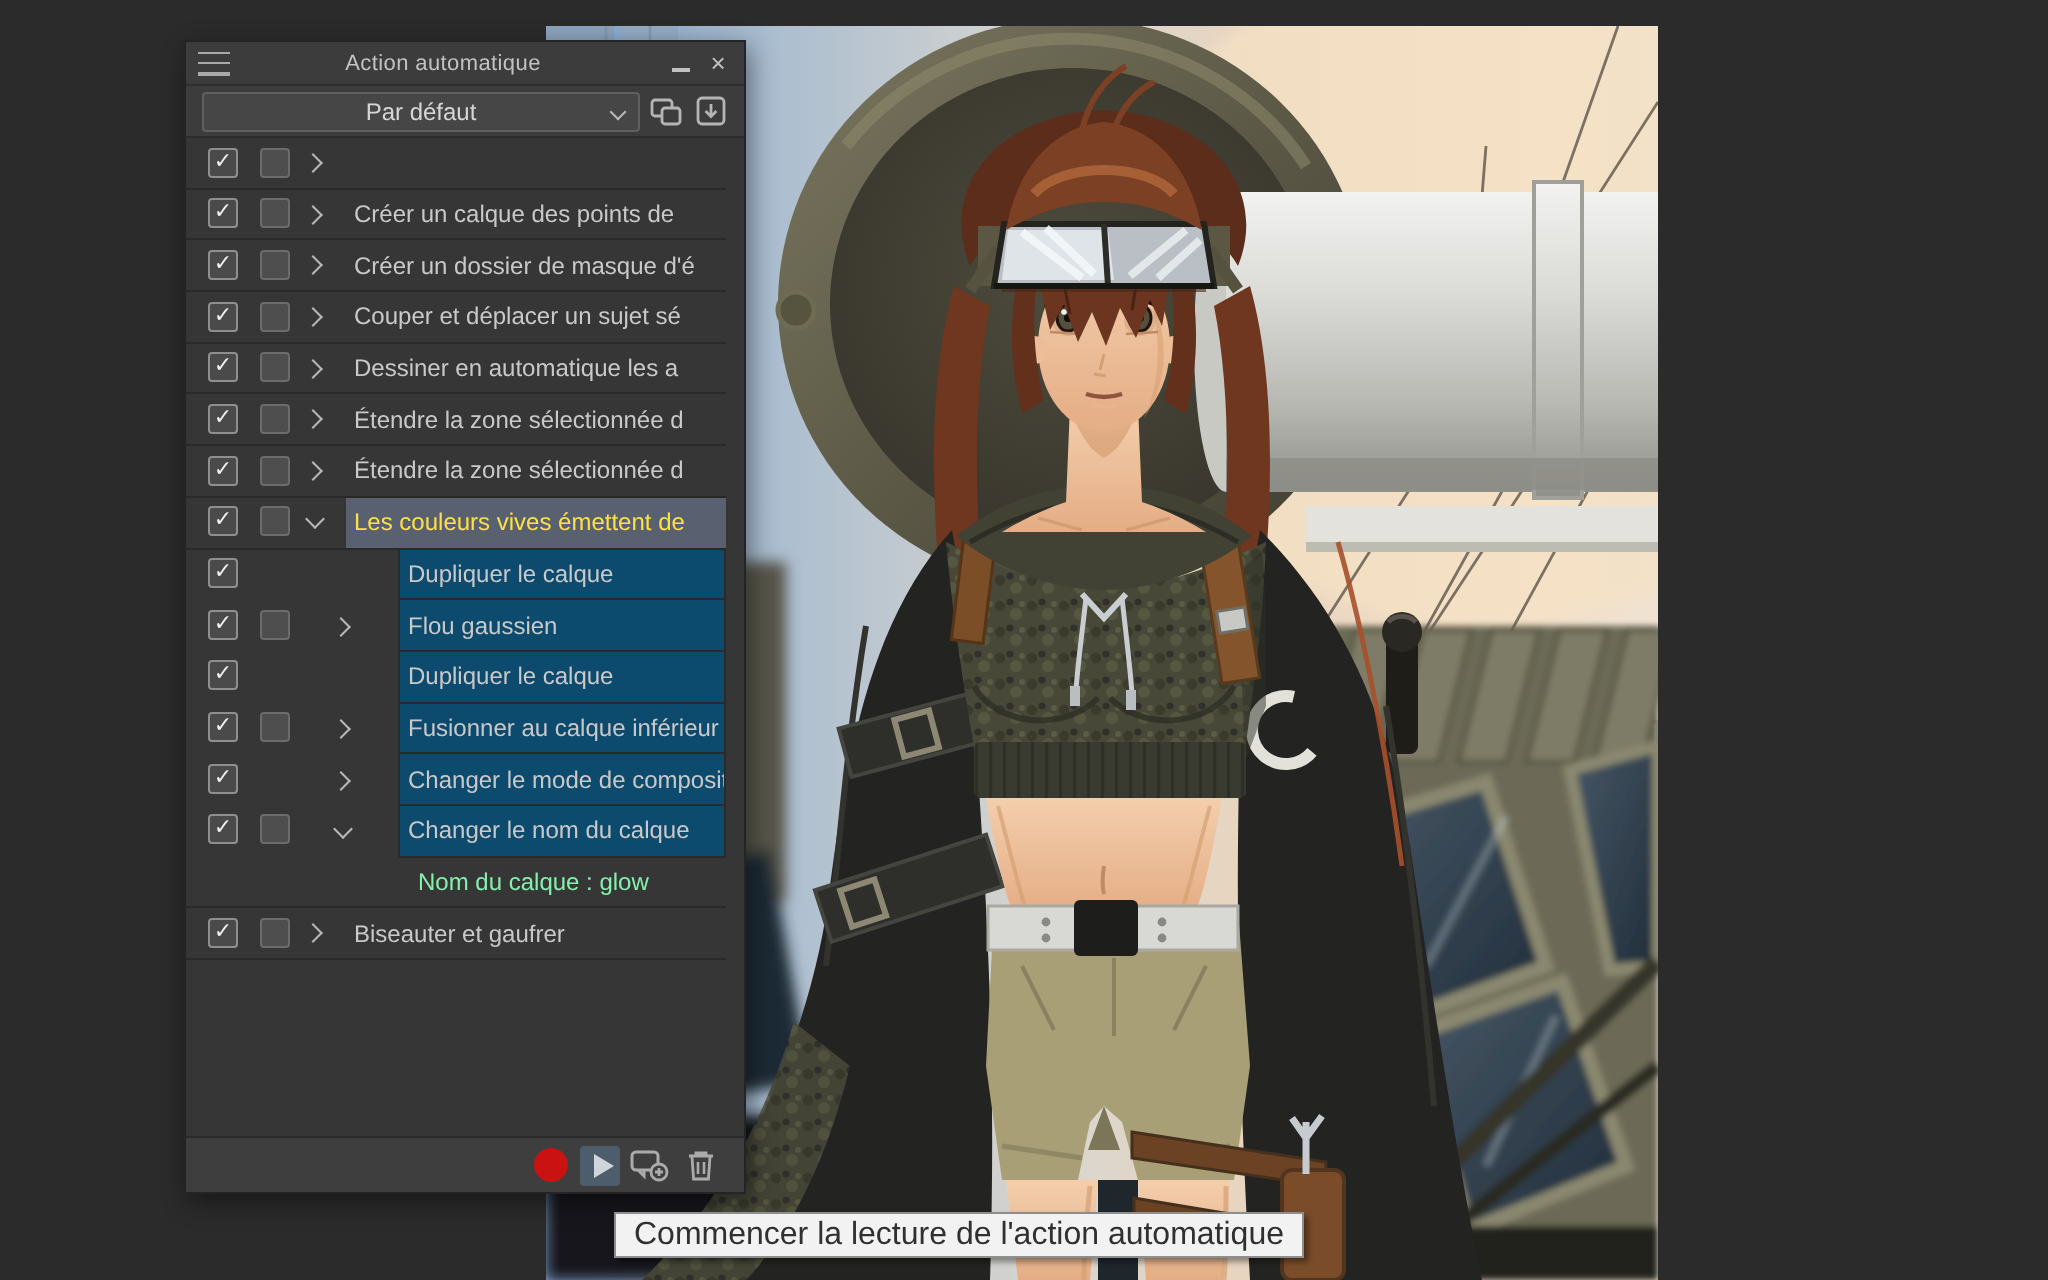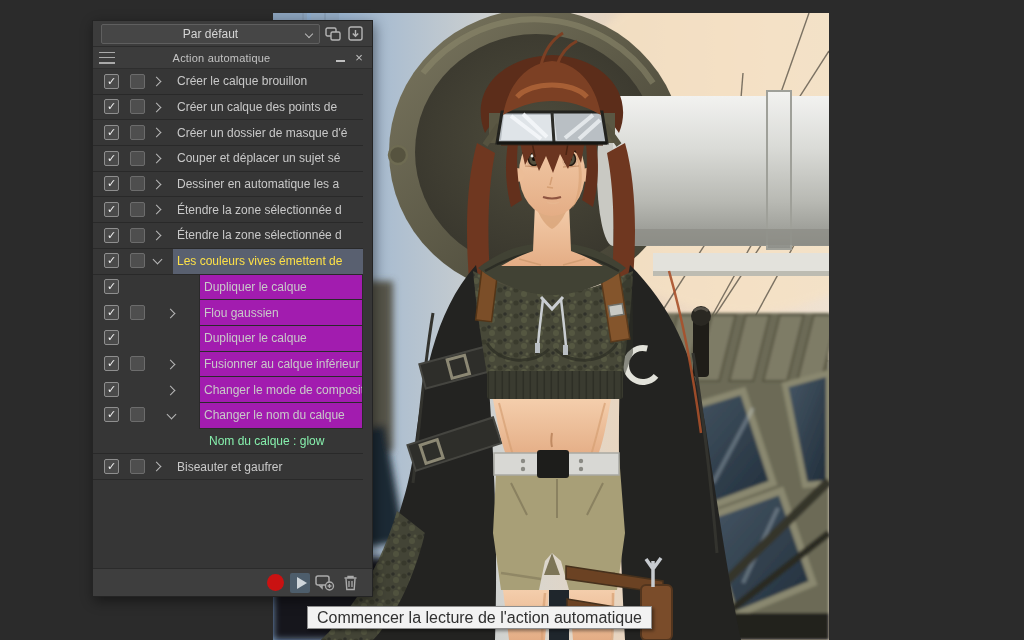--- a/index.html
+++ b/index.html
@@ -41,21 +41,21 @@
   .cb1 { left:11px; }
   .cb2 { left:37px; border-color:#6c6c6c; background:#4e4e4e; }
   .arrwrap { position:absolute; top:0; width:16px; height:100%; display:flex; align-items:center; justify-content:center; }
   .arrwrap.a-top { left:56px; } .arrwrap.a-sub { left:70px; }
   .chev { width:7px; height:7px; border-right:1.6px solid #b8b8b8; border-bottom:1.6px solid #b8b8b8; }
   .chev.right { transform:rotate(-45deg); margin-left:-2px; }
   .chev.down  { transform:rotate(45deg); margin-top:-3px; }
   .cell { position:absolute; top:0; bottom:0; display:flex; align-items:center;
           white-space:nowrap; overflow:hidden; font-size:12px; color:#c9c9c9; padding:0 4px; }
   .c0 { left:80px; right:0; }
-  .c1 { left:106px; right:0; border:1px solid #2a2a2a; border-top:none; background:#a21caf; }
+  .c1 { left:106px; right:0; border:1px solid #2a2a2a; border-top:none; background:#0c4a6e; }
   .c2 { left:112px; right:0; color:#86efac; }
   .row.sel .c0 { background:#596070; color:#fde047; }
 
   
   #footer { position:absolute; left:0; right:0; bottom:0; height:28px; background:#3e3e3e;
             border-top:1px solid #2b2b2b; display:flex; align-items:center;
             justify-content:flex-end; padding-right:12px; gap:5px; }
   .ft-btn { width:20px; height:20px; display:flex; align-items:center; justify-content:center; }
   #record-dot { width:17px; height:17px; border-radius:50%; background:#ca1212; }
   #play-btn { background:#4d5d6b; border-radius:2px; }
@@ -301,60 +301,59 @@
     <path d="M224,130 L334,130" stroke="#161613" stroke-width="3" fill="none"></path>
 
     <path d="M230,102 C236,68 256,50 279,48 C302,50 322,68 328,102 C310,92 296,88 279,88 C262,88 248,92 230,102 Z" fill="#7c4024"></path>
     <path d="M244,84 C258,68 300,68 314,84" stroke="#b2663a" stroke-width="5" opacity=".8" fill="none"></path>
     <path d="M268,52 C272,36 280,26 290,20 M284,52 C288,40 296,32 304,28" stroke="#7c4024" stroke-width="3" fill="none"></path>
   </g>
 </svg>
 </div>
 
 <div id="panel">
+  <div id="titlebar">
+    <span id="menu-btn">
+        <i></i>
+        <i></i>
+        <i></i>
+      </span>
+    <span id="title">Action automatique</span>
+    <span id="min-btn" class="tb-btn">
+        <i></i>
+      </span>
+    <span id="close-btn" class="tb-btn">×</span>
+  </div>
+
   <div id="set-row">
     <div id="set-select">
       <span class="val">Par défaut</span>
       <span class="dd-chev"></span>
     </div>
     <span class="mini-icon">
       <svg width="16" height="14" viewBox="0 0 16 14">
         <rect x="1" y="1" width="10" height="8" rx="1.5" fill="none" stroke="#b5b5b5" stroke-width="1.4"></rect>
         <rect x="6" y="5" width="9" height="8" rx="1.5" fill="#3c3c3c" stroke="#b5b5b5" stroke-width="1.4"></rect>
       </svg>
     </span>
     <span class="mini-icon">
       <svg width="15" height="15" viewBox="0 0 15 15">
         <rect x="1" y="1" width="13" height="13" rx="2" fill="none" stroke="#b5b5b5" stroke-width="1.4"></rect>
         <path d="M7.5,4 L7.5,10 M4.8,7.5 L7.5,10.3 L10.2,7.5" fill="none" stroke="#b5b5b5" stroke-width="1.4"></path>
       </svg>
     </span>
   </div>
 
-  <div id="titlebar">
-    <span id="menu-btn">
-        <i></i>
-        <i></i>
-        <i></i>
-      </span>
-    <span id="title">Action automatique</span>
-    <span id="min-btn" class="tb-btn">
-        <i></i>
-      </span>
-    <span id="close-btn" class="tb-btn">×</span>
-  </div>
-
   <div id="action-list">
       <div class="row lvl0">
         <span class="cb cb1">✓</span>
         <span class="cb cb2"></span>
         <span class="arrwrap a-top">
           <span class="chev right"></span>
         </span>
-        <span class="cell c0">Créer le calque brouillon</span>
       </div>
       <div class="row lvl0">
         <span class="cb cb1">✓</span>
         <span class="cb cb2"></span>
         <span class="arrwrap a-top">
           <span class="chev right"></span>
         </span>
         <span class="cell c0">Créer un calque des points de</span>
       </div>
       <div class="row lvl0">

